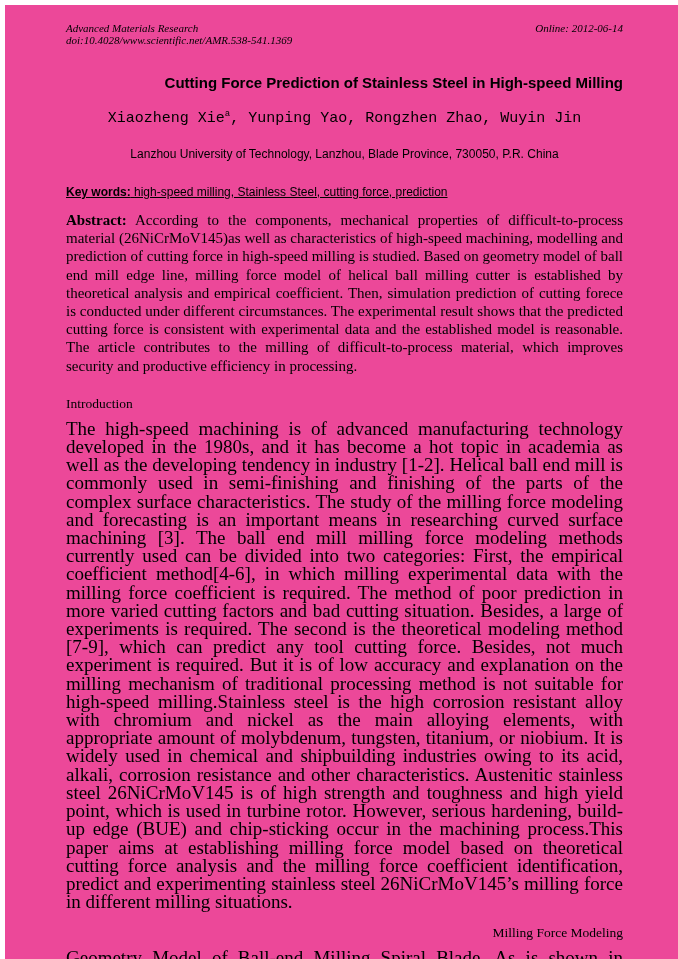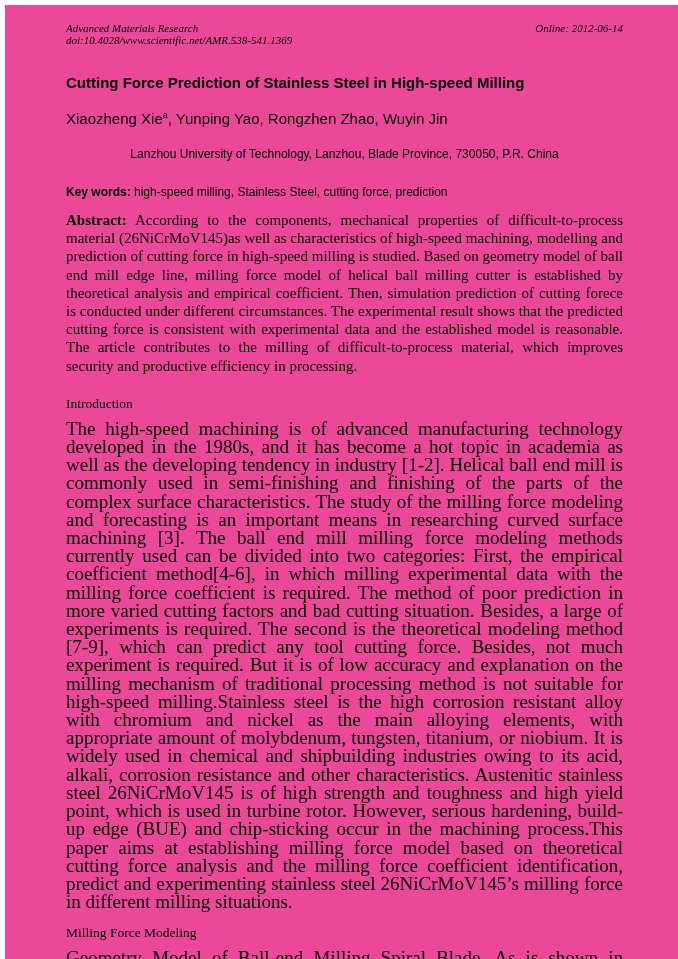--- a/index.html
+++ b/index.html
@@ -24,28 +24,28 @@
     color: #000;
   }
   .jheader .row1 { display: flex; justify-content: space-between; }
   
   .title {
     margin: 28px 0 0 0;
     font-family: "Liberation Sans", sans-serif;
     font-weight: bold;
     font-size: 15px;
     line-height: 18px;
-    text-align: left;
+    text-align: right;
   }
   .authors {
     margin-top: 18px;
-    font-family: Liberation Sans, sans-serif;
+    font-family: Liberation Mono, monospace;
     font-size: 15px;
     line-height: 18px;
-    text-align: left;
+    text-align: center;
   }
   .authors sup, .email sup { font-size: 9px; line-height: 0; }
   .affiliation {
     margin-top: 19px;
     font-family: "Liberation Sans", sans-serif;
     font-size: 12px;
     line-height: 14px;
     text-align: center;
   }
   .email {
@@ -53,37 +53,38 @@
     font-family: "Liberation Sans", sans-serif;
     font-size: 12px;
     line-height: 14px;
     text-align: center;
   }
   .keywords {
     margin: 24px 0 0 0;
     font-family: "Liberation Sans", sans-serif;
     font-size: 12px;
     line-height: 15px;
+    text-decoration: underline;
   }
   .keywords b { font-weight: bold; }
   .bodytext {
     margin: 11px 0 0 0;
     font-size: 15px;
     line-height: 18.2px;
     text-align: justify;
   }
   .bodytext b { font-weight: bold; }
   .sect-heading {
     margin: 20px 0 0 0;
     font-size: 13.5px;
     line-height: 18px;
     font-weight: normal;
     font-family: "Liberation Serif", serif;
   }
-  .sect-heading.tight { margin-top: 13px; }
+  .sect-heading.tight { margin-top: 13px; text-align: right; }
   .sect-body {
     margin: 7px 0 0 0;
     font-size: 19px;
     line-height: 18.2px;
     text-align: justify;
   }
 </style>
 </head>
 <body>
 

